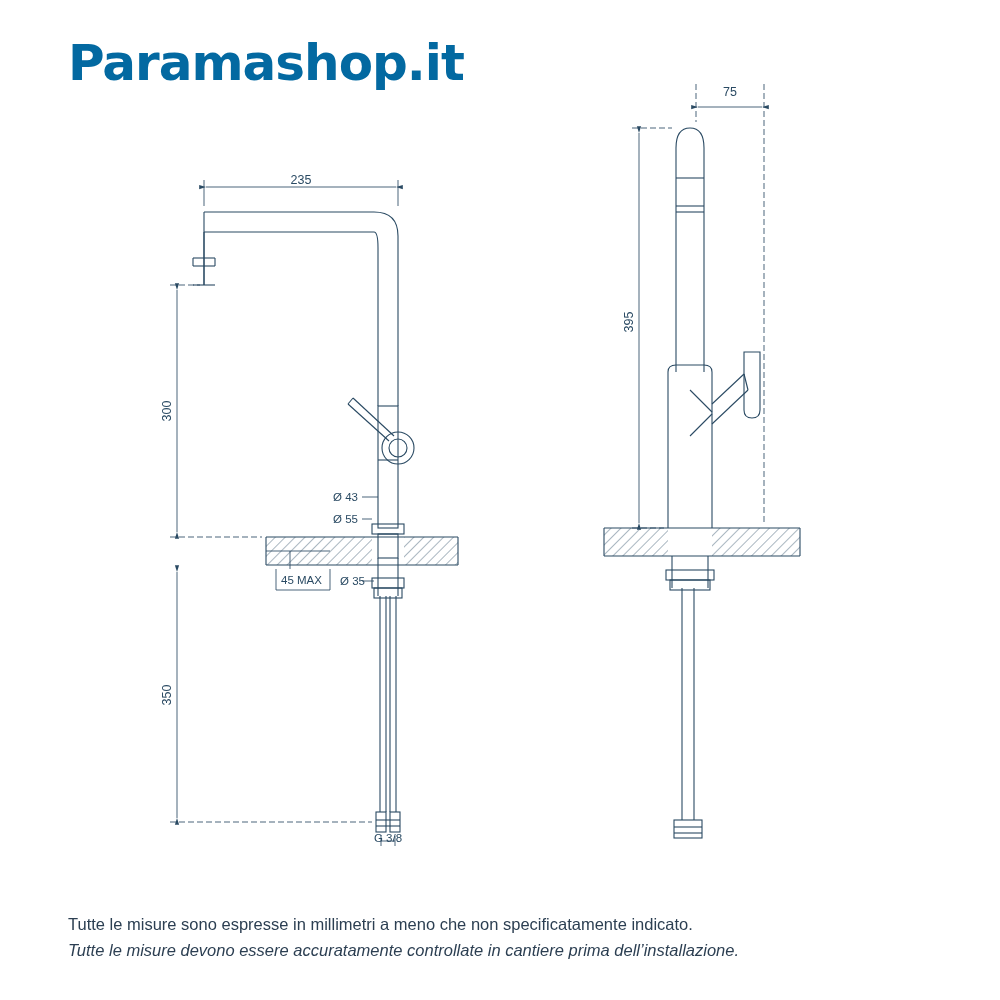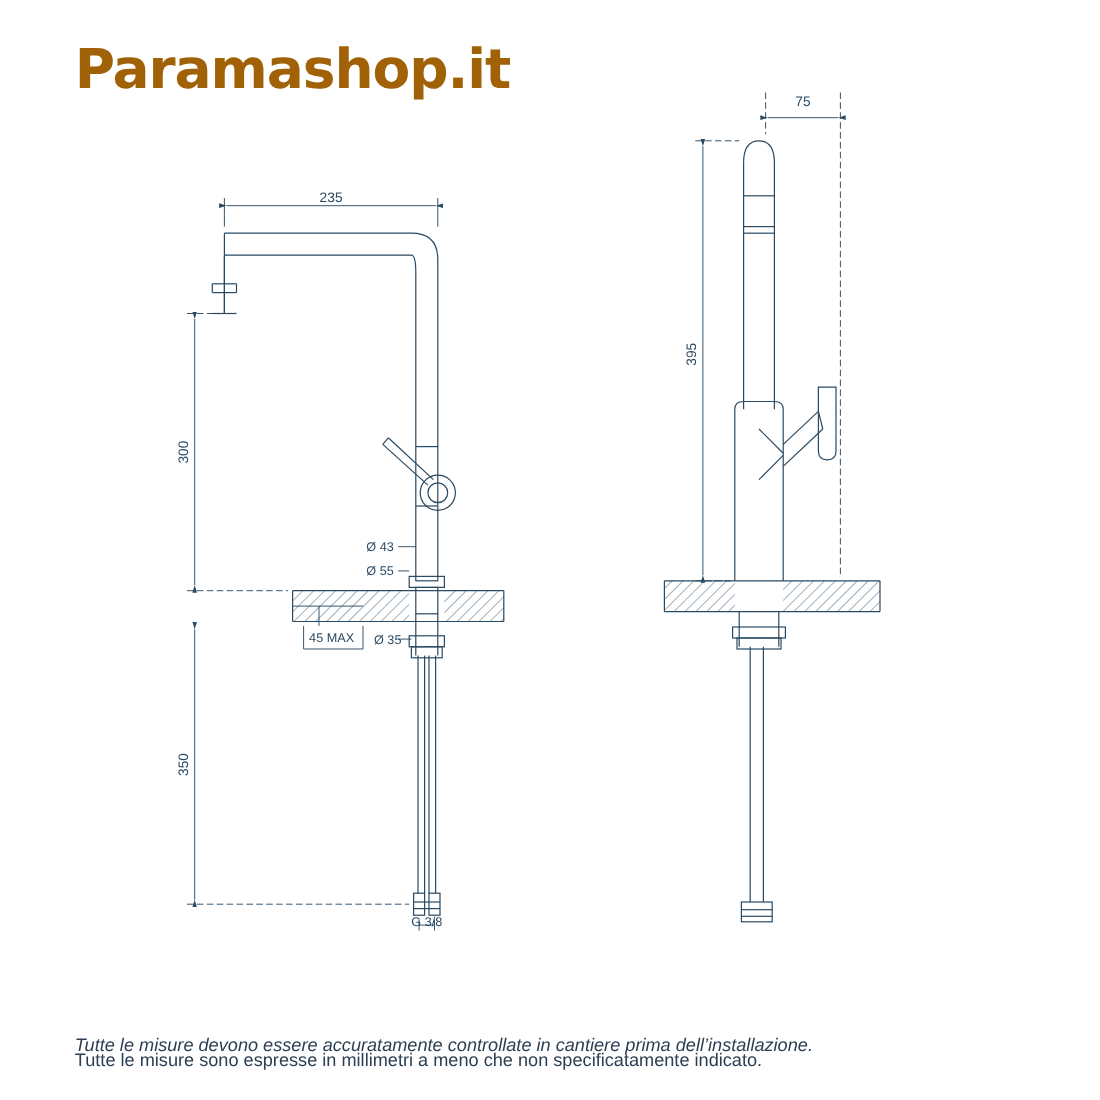--- a/index.html
+++ b/index.html
@@ -16,39 +16,39 @@
     overflow: hidden;
   }
   #logo {
     position: absolute;
     left: 68px;
     top: 34px;
     font-family: "DejaVu Sans", sans-serif;
     font-weight: bold;
     font-size: 50px;
     letter-spacing: -1px;
-    color: #a16207;
+    color: #0369a1;
     white-space: nowrap;
   }
   #drawing {
     position: absolute;
     left: 0;
     top: 0;
     width: 1000px;
     height: 1000px;
   }
   .notes {
     position: absolute;
     left: 68px;
     width: 880px;
     font-size: 16.5px;
     color: #2c3f52;
     line-height: 1.55;
   }
-  #note1 { top: 912px; margin-top: 40px; }
+  #note1 { top: 912px; }
   #note2 { top: 938px; font-style: italic; }
   text {
     font-family: "Liberation Sans", sans-serif;
     fill: #2a4a63;
   }
 </style>
 </head>
 <body>
 
 <div id="logo">Paramashop.it</div>

